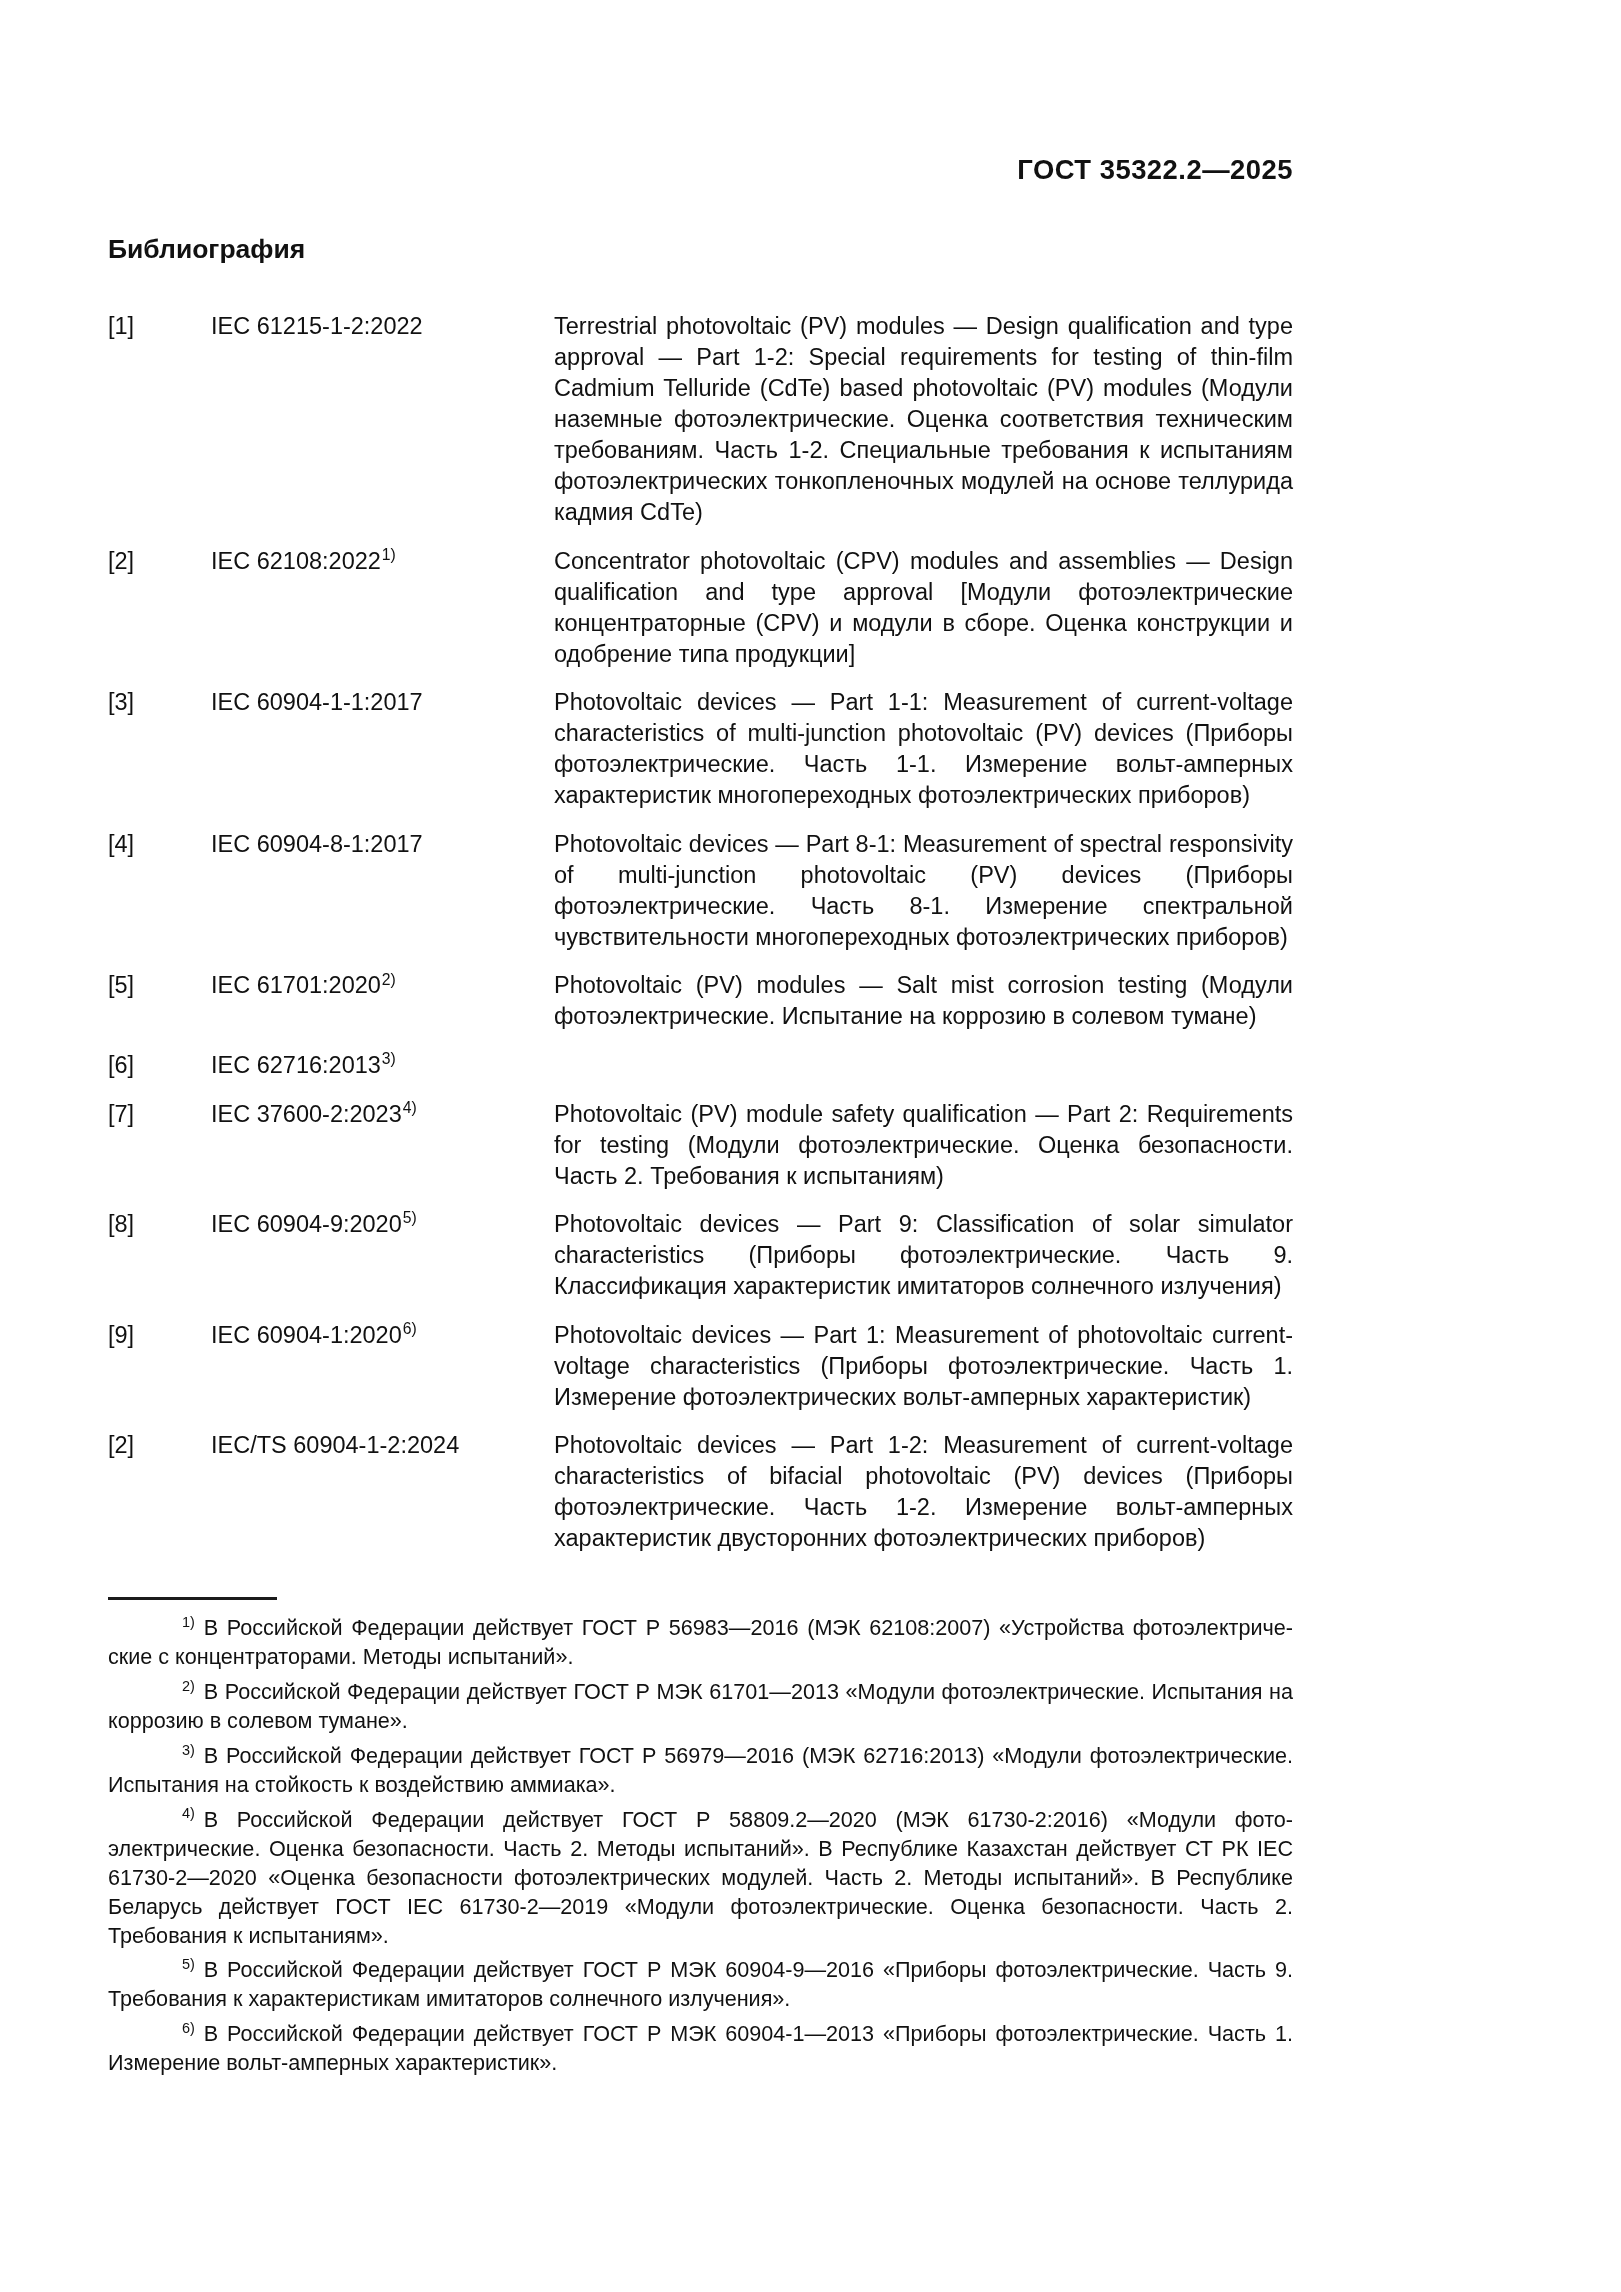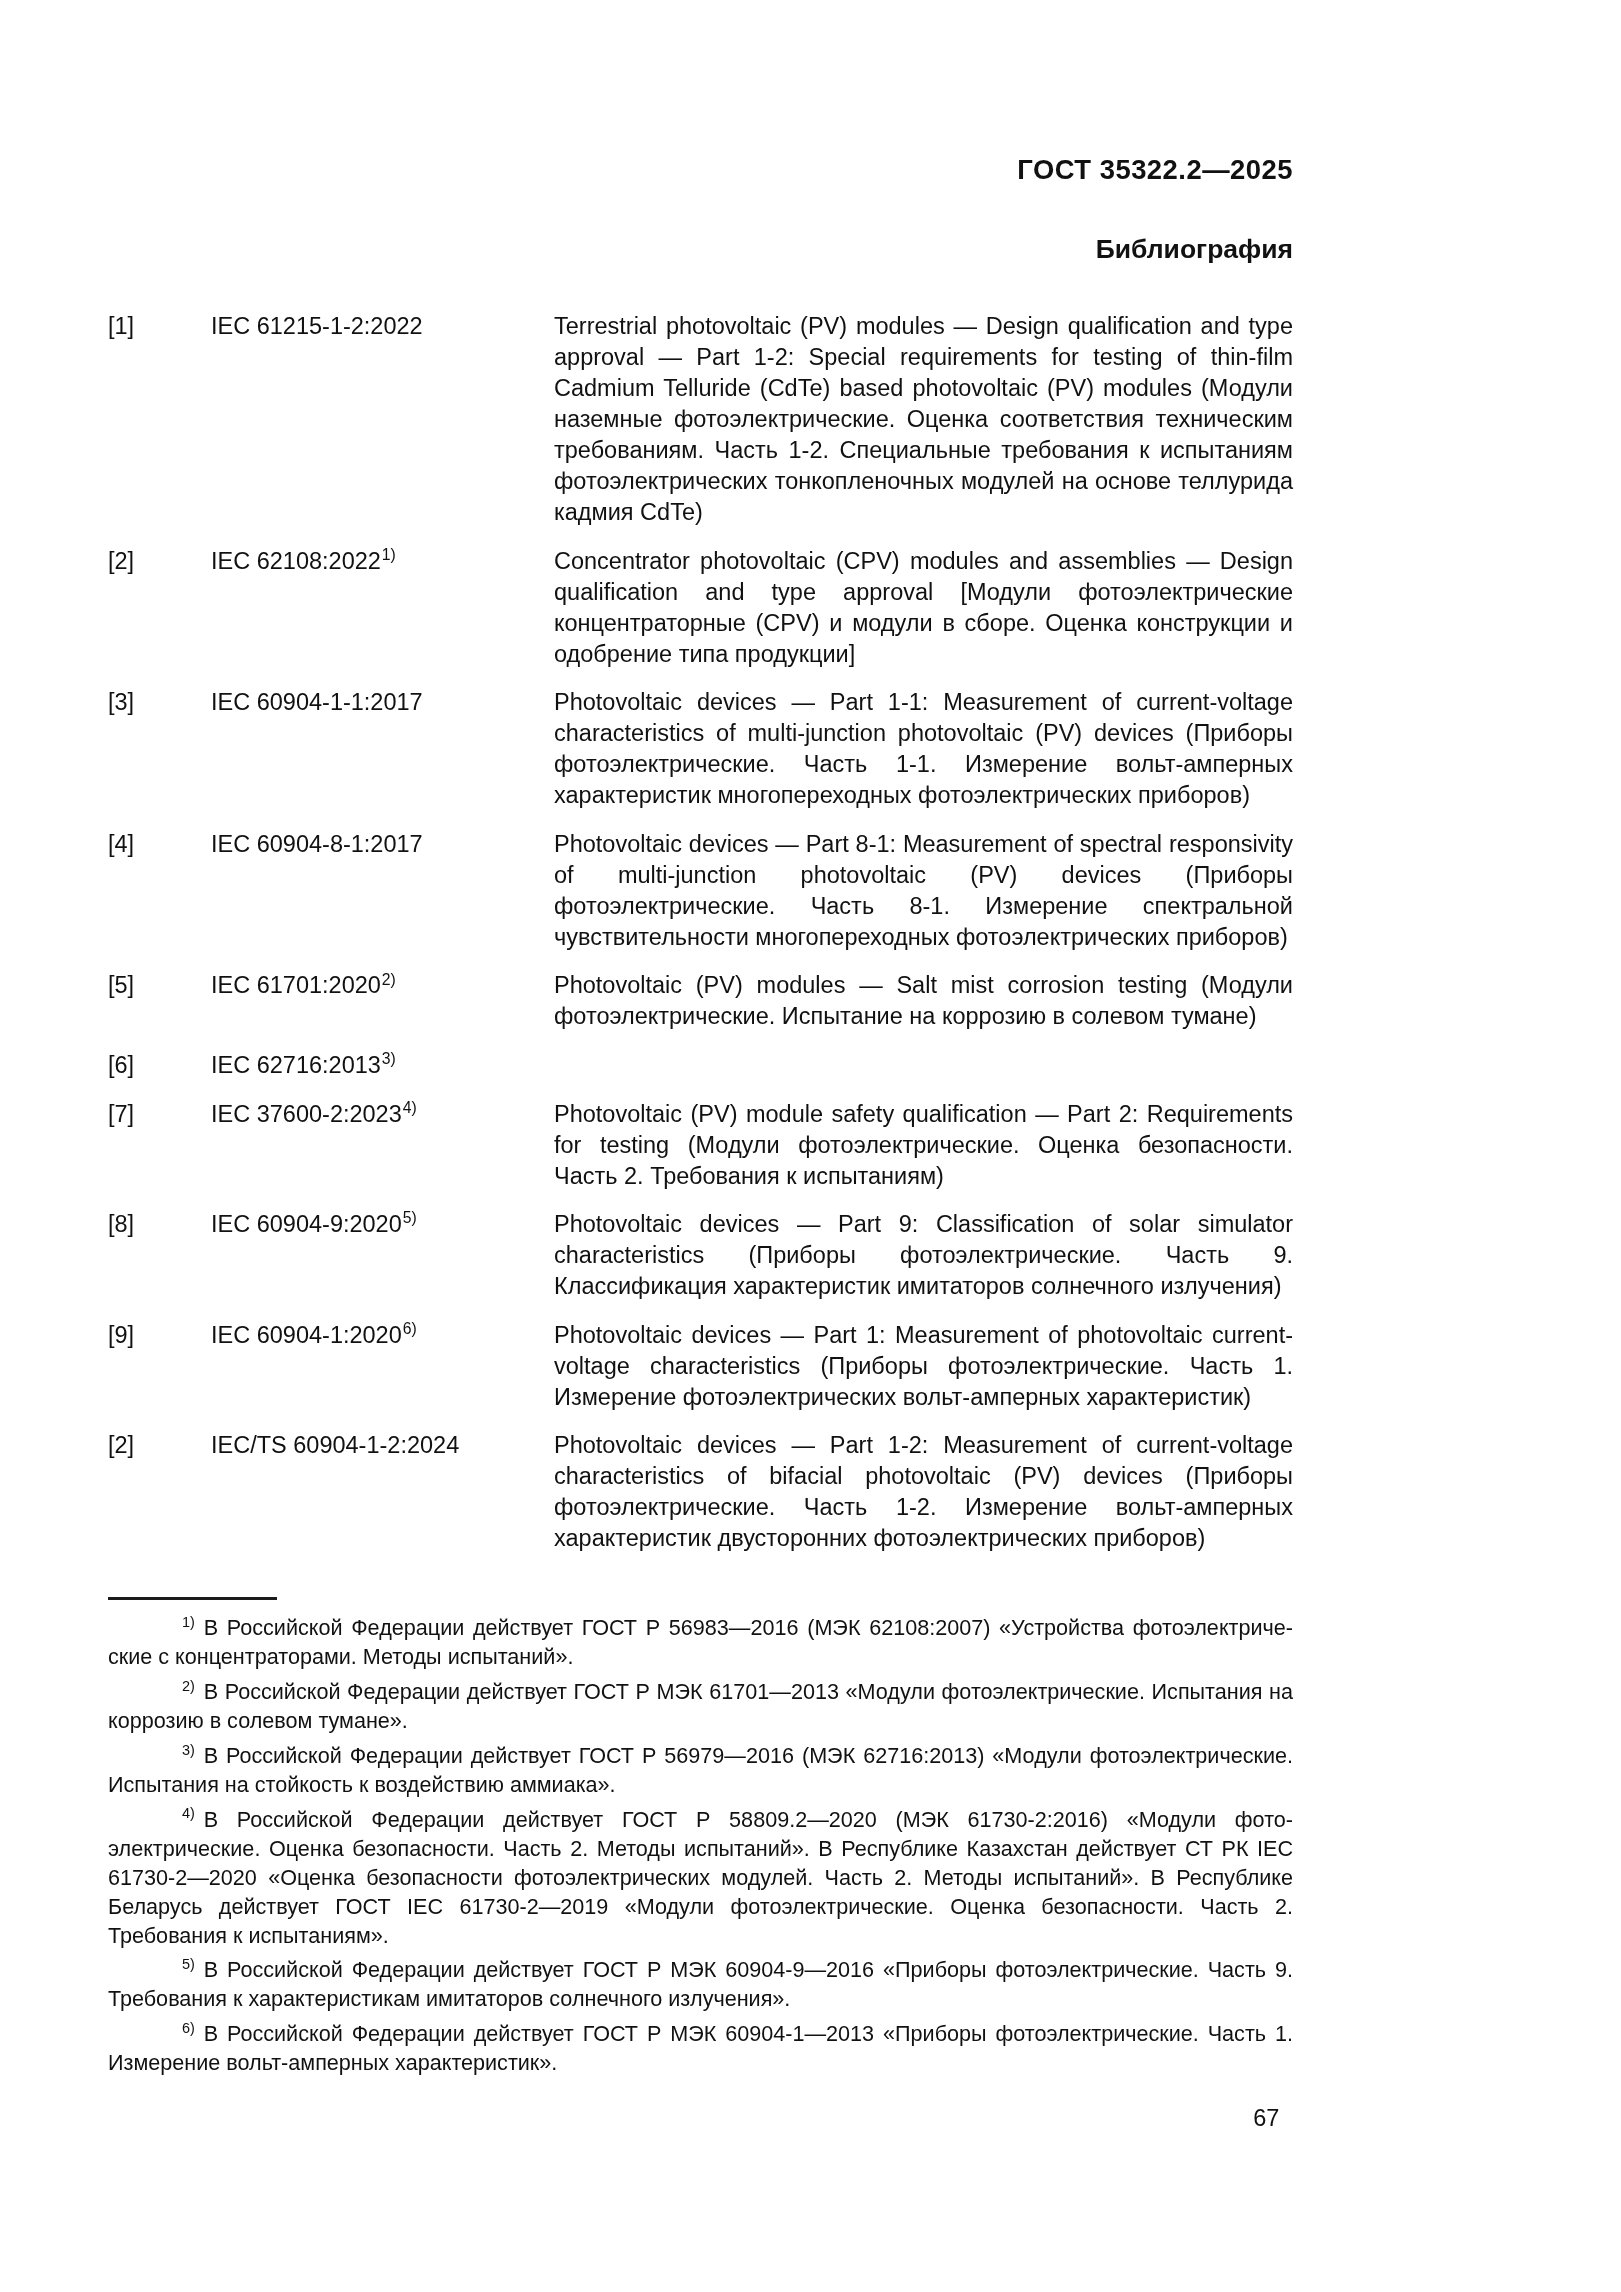--- a/index.html
+++ b/index.html
@@ -19,21 +19,21 @@
     padding: 155px 171px 0 108px;
   }
   .doc-code {
     text-align: right;
     font-weight: bold;
     font-size: 27.4px;
     line-height: 29px;
     letter-spacing: 0.5px;
   }
   .page-title {
-    text-align: right;
+    text-align: left;
     font-weight: bold;
     font-size: 26.5px;
     line-height: 29px;
     margin: 51px 0 0 0;
   }
   .entries { margin-top: 47px; }
   .entry {
     display: grid;
     grid-template-columns: 103px 309px 1fr;
     font-size: 23.5px;
@@ -154,16 +154,15 @@
 
   <div class="footnotes">
     <p class="footnote"><sup>1)</sup><span>В Российской Федерации действует ГОСТ Р 56983—2016 (МЭК 62108:2007) «Устройства фотоэлектриче­ские с концентраторами. Методы испытаний».</span></p>
     <p class="footnote"><sup>2)</sup><span>В Российской Федерации действует ГОСТ Р МЭК 61701—2013 «Модули фотоэлектрические. Испытания на коррозию в солевом тумане».</span></p>
     <p class="footnote"><sup>3)</sup><span>В Российской Федерации действует ГОСТ Р 56979—2016 (МЭК 62716:2013) «Модули фотоэлектрические. Испытания на стойкость к воздействию аммиака».</span></p>
     <p class="footnote"><sup>4)</sup><span>В Российской Федерации действует ГОСТ Р 58809.2—2020 (МЭК 61730-2:2016) «Модули фото­электрические. Оценка безопасности. Часть 2. Методы испытаний». В Республике Казахстан действует СТ РК IEC 61730-2—2020 «Оценка безопасности фотоэлектрических модулей. Часть 2. Методы испытаний». В Респу­блике Беларусь действует ГОСТ IEC 61730-2—2019 «Модули фотоэлектрические. Оценка безопасности. Часть 2. Требования к испытаниям».</span></p>
     <p class="footnote"><sup>5)</sup><span>В Российской Федерации действует ГОСТ Р МЭК 60904-9—2016 «Приборы фотоэлектрические. Часть 9. Требования к характеристикам имитаторов солнечного излучения».</span></p>
     <p class="footnote"><sup>6)</sup><span>В Российской Федерации действует ГОСТ Р МЭК 60904-1—2013 «Приборы фотоэлектрические. Часть 1. Измерение вольт-амперных характеристик».</span></p>
   </div>
 
-  <div class="page-number">67</div>
 
 </div>
 
 
 </body></html>

